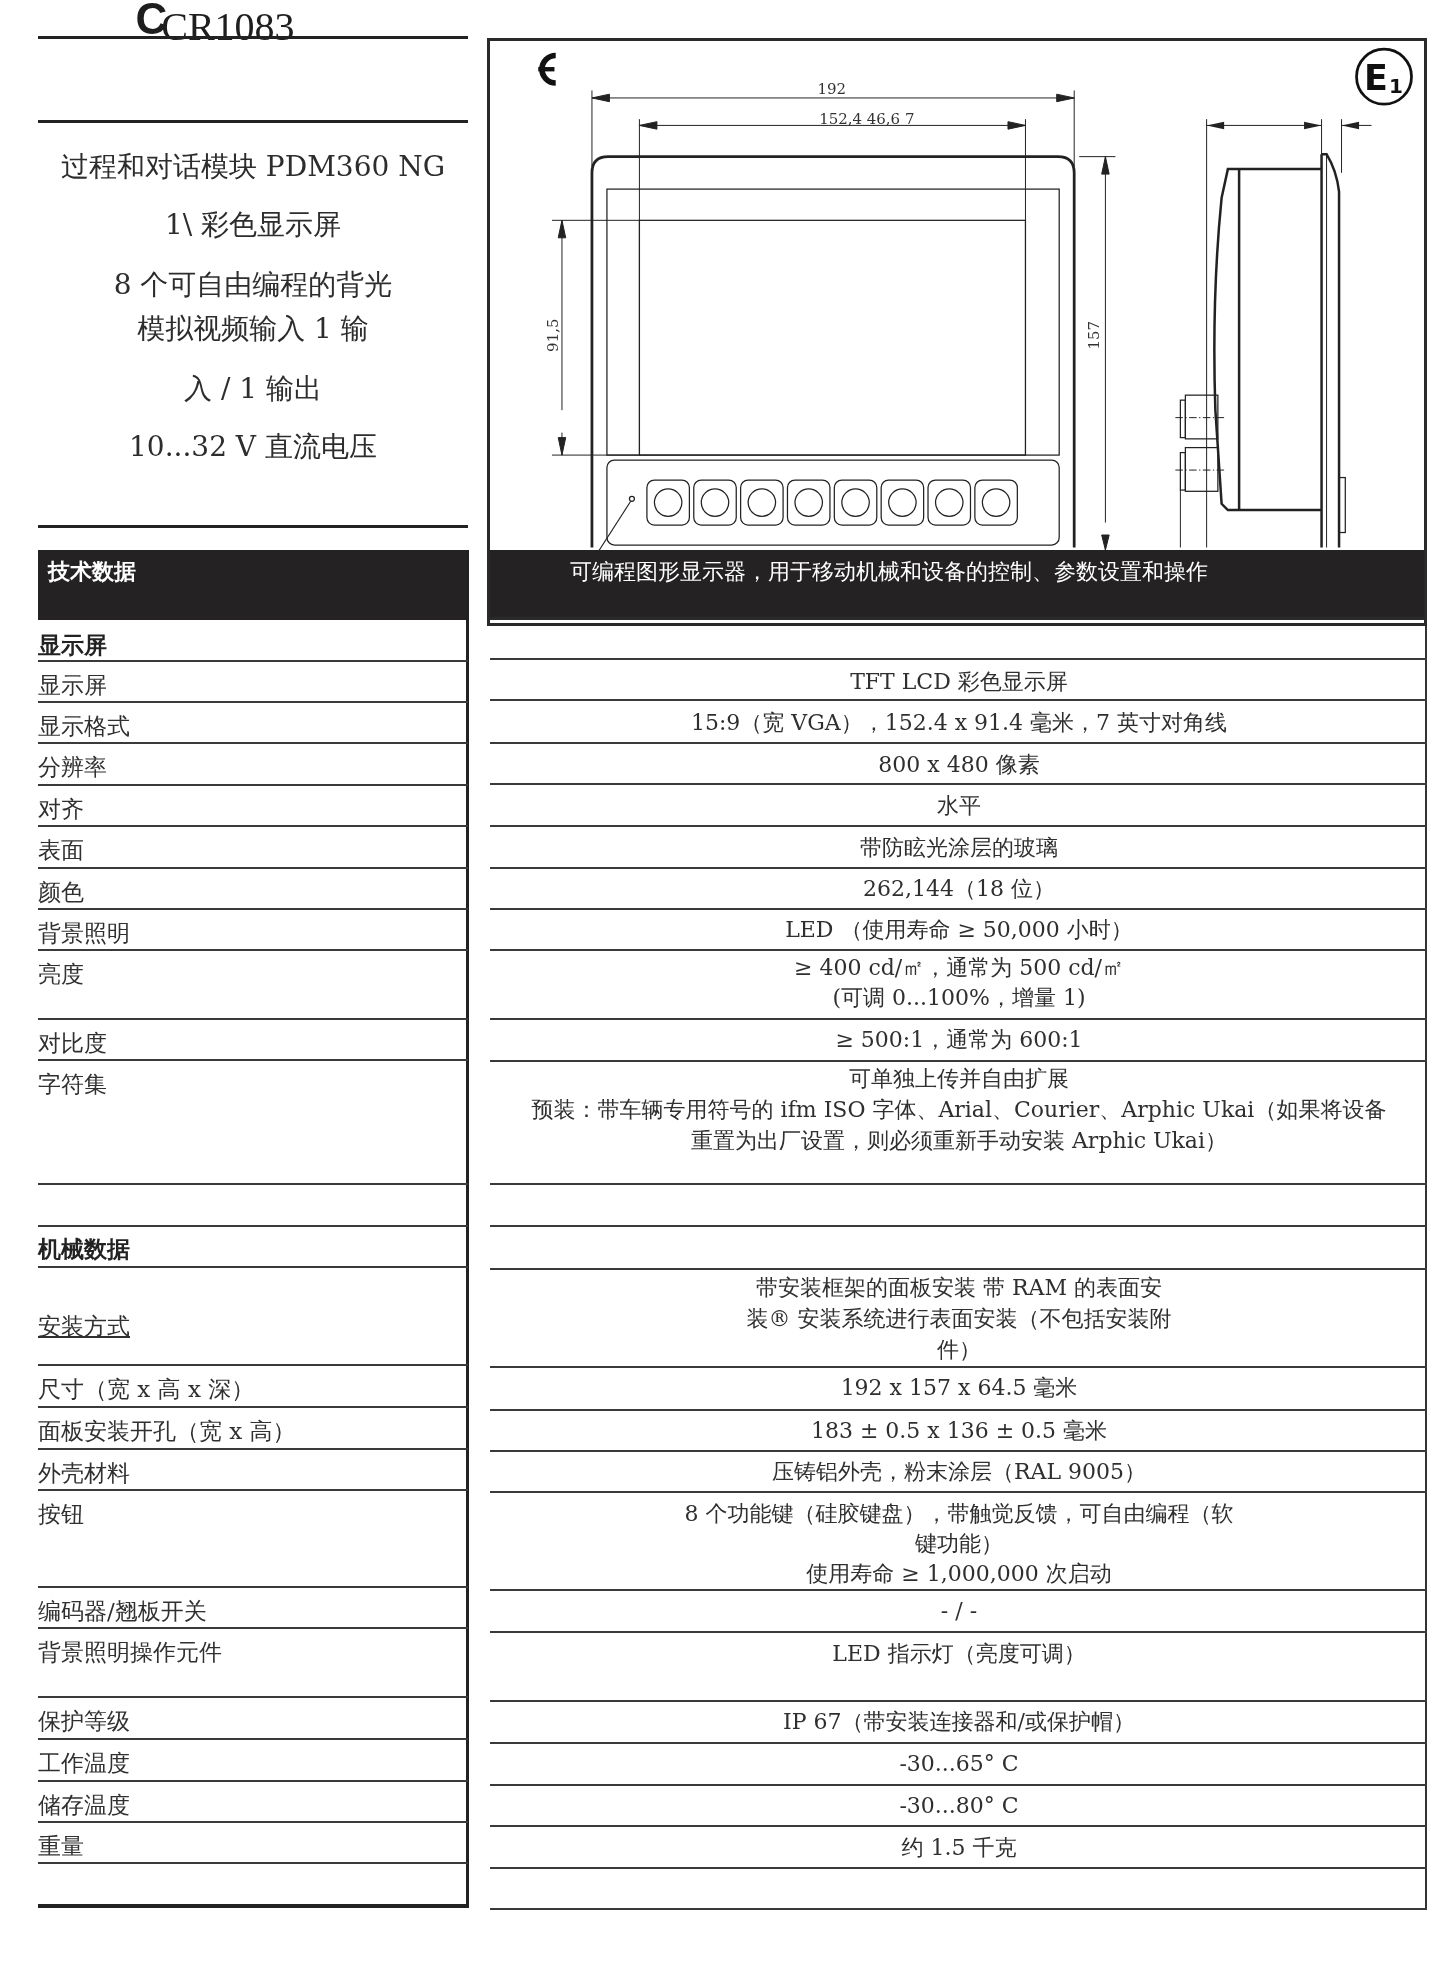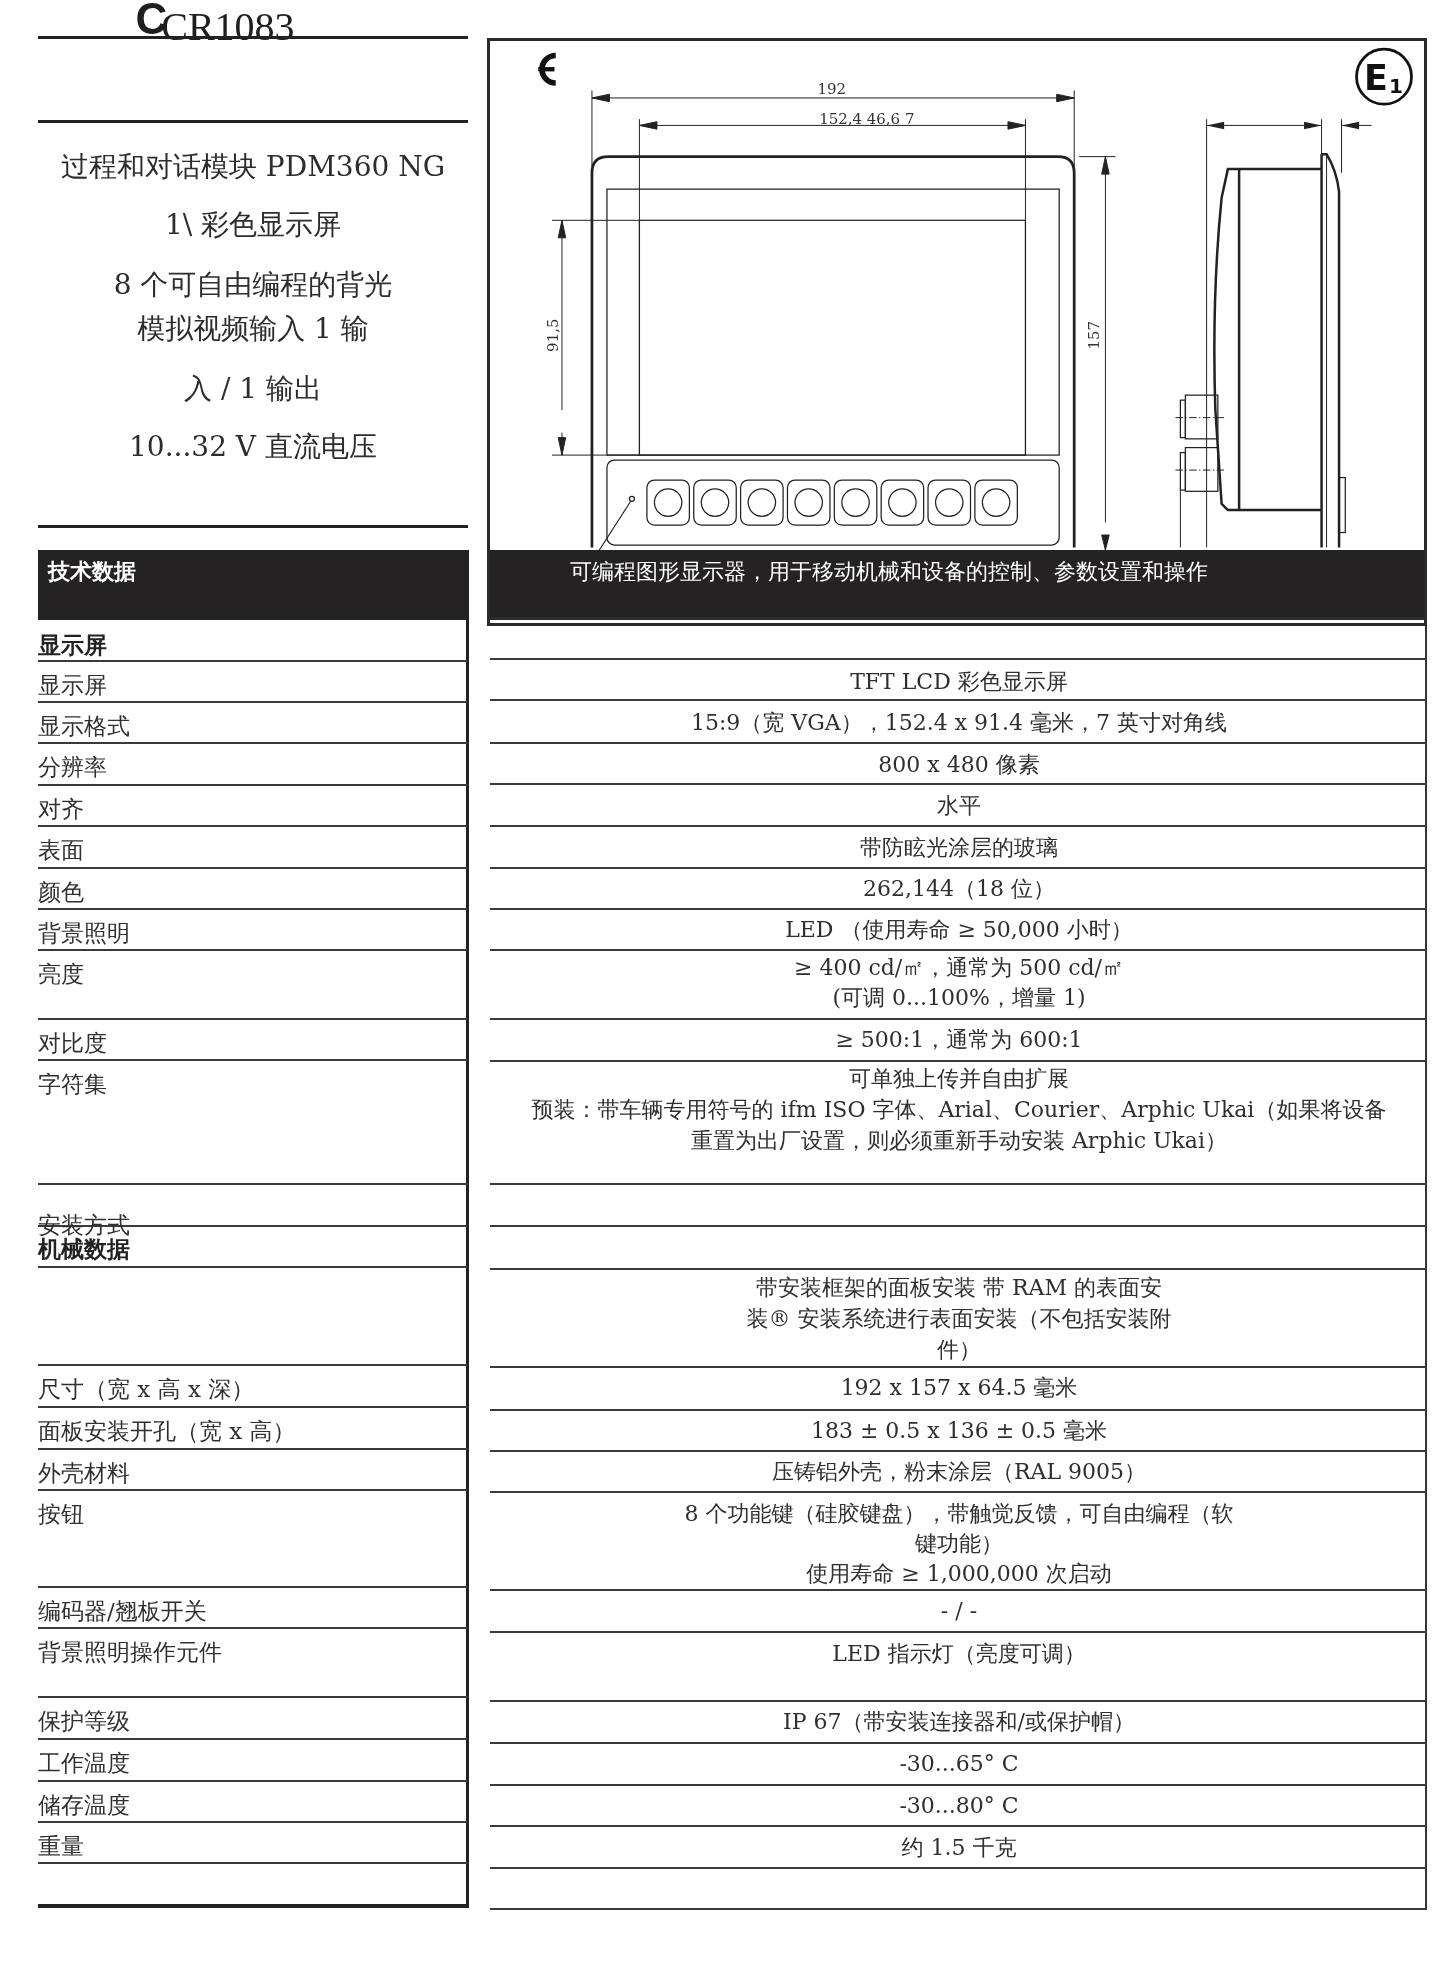--- a/index.html
+++ b/index.html
@@ -228,21 +228,21 @@
 <div class="val" style="top:873px;">262,144（18 位）</div>
 <div class="val" style="top:914px;">LED （使用寿命 ≥ 50,000 小时）</div>
 <div class="val" style="top:952px;">≥ 400 cd/㎡，通常为 500 cd/㎡</div>
 <div class="val" style="top:982px;">(可调 0...100%，增量 1)</div>
 <div class="val" style="top:1024px;">≥ 500:1，通常为 600:1</div>
 <div class="val" style="top:1063px;">可单独上传并自由扩展</div>
 <div class="val" style="top:1094px;">预装：带车辆专用符号的 ifm ISO 字体、Arial、Courier、Arphic Ukai（如果将设备</div>
 <div class="val" style="top:1125px;">重置为出厂设置，则必须重新手动安装 Arphic Ukai）</div>
 
 <div class="lbl section" style="top:1234px;">机械数据</div>
-<div class="lbl" style="top:1210px;">安装方式</div>
+<div class="lbl" style="top:1311px;text-decoration:underline;">安装方式</div>
 <div class="lbl" style="top:1374px;">尺寸（宽 x 高 x 深）</div>
 <div class="lbl" style="top:1416px;">面板安装开孔（宽 x 高）</div>
 <div class="lbl" style="top:1458px;">外壳材料</div>
 <div class="lbl" style="top:1499px;">按钮</div>
 <div class="lbl" style="top:1596px;">编码器/翘板开关</div>
 <div class="lbl" style="top:1637px;">背景照明操作元件</div>
 <div class="lbl" style="top:1706px;">保护等级</div>
 <div class="lbl" style="top:1748px;">工作温度</div>
 <div class="lbl" style="top:1790px;">储存温度</div>
 <div class="lbl" style="top:1831px;">重量</div>

